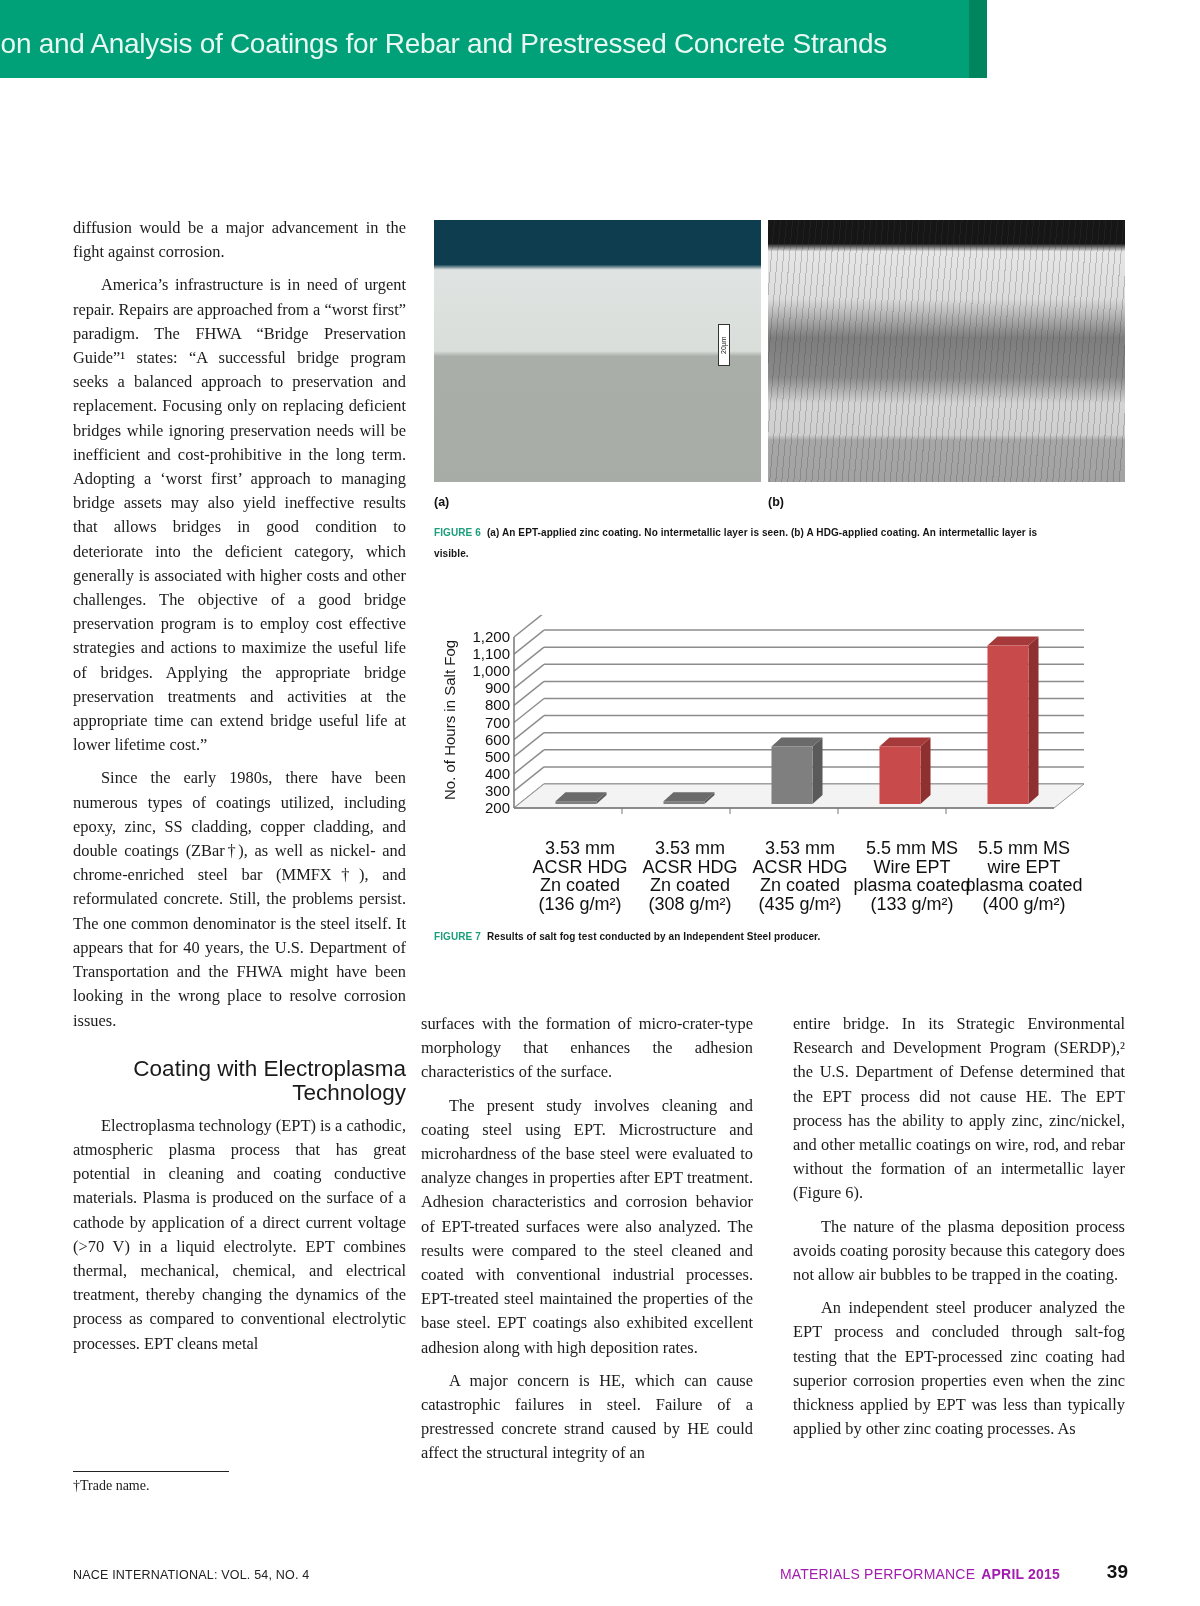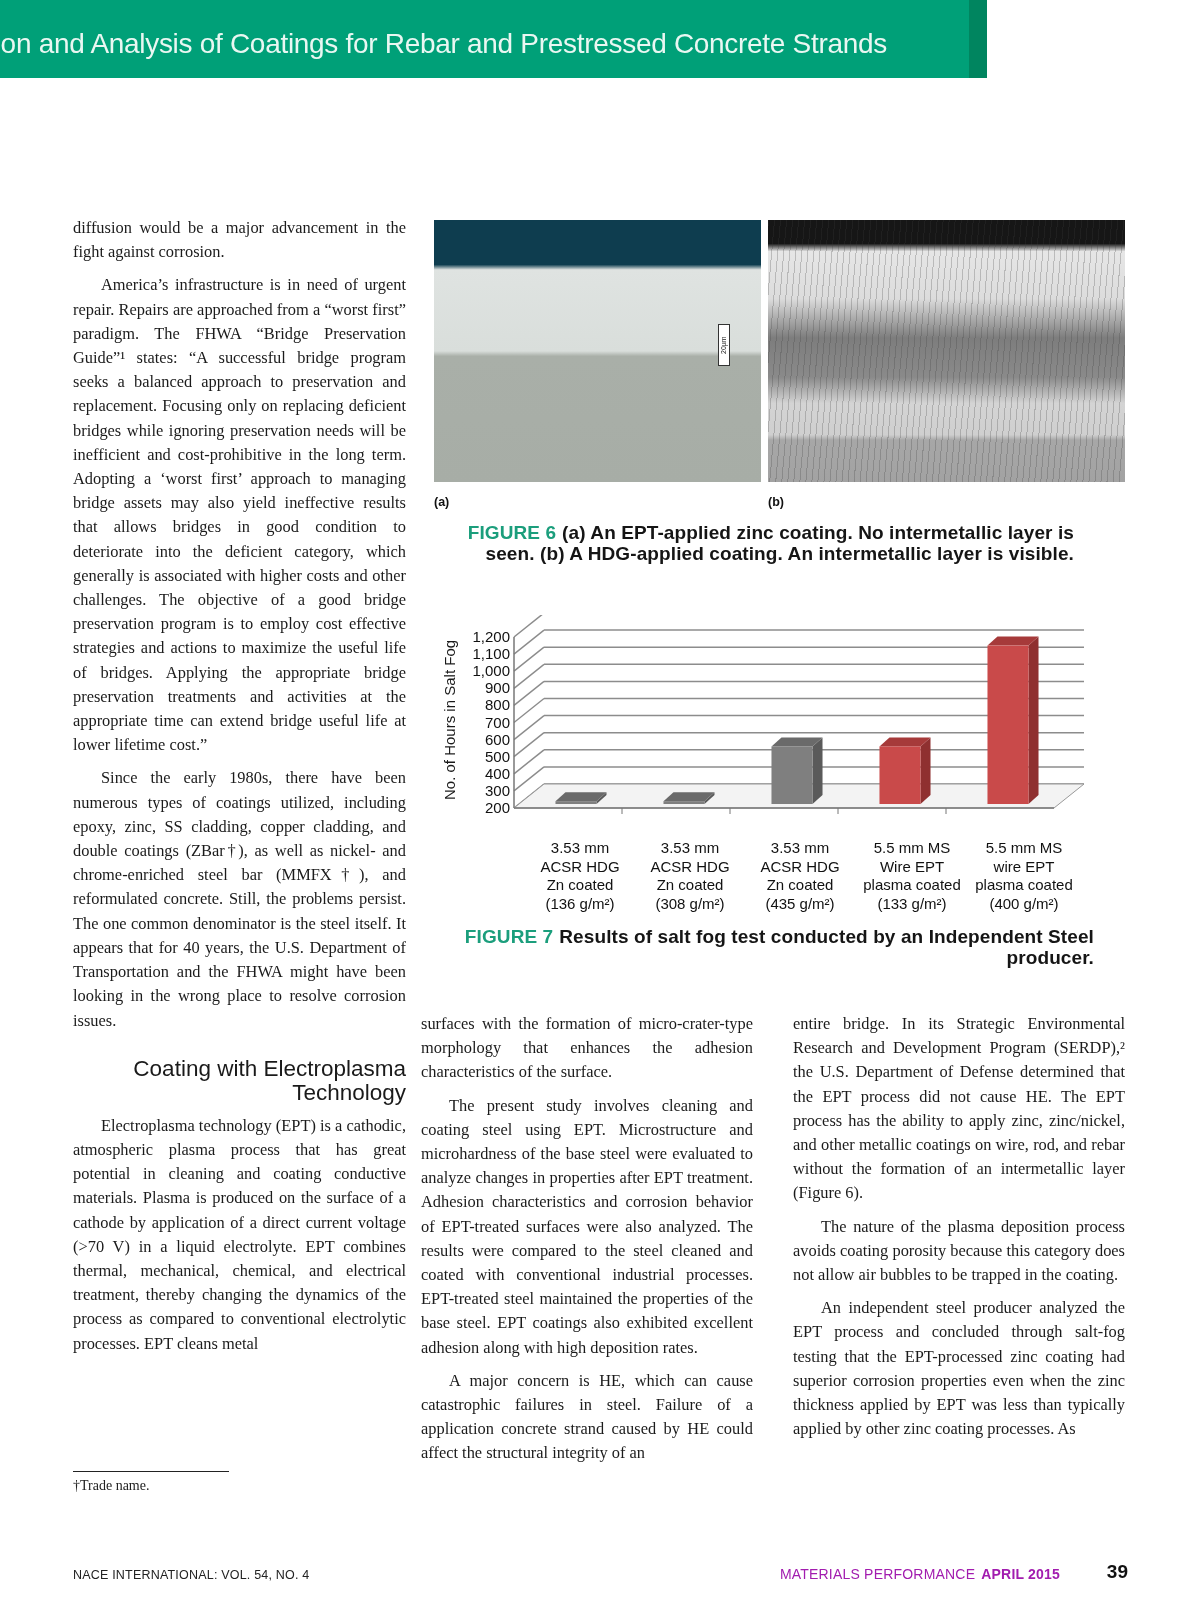--- a/index.html
+++ b/index.html
@@ -52,37 +52,37 @@
     position: absolute; left: 334px; top: 0; width: 357px; height: 262px;
     background:
       repeating-linear-gradient(95deg, rgba(60,60,60,0.25) 0 1px, transparent 1px 6px),
       linear-gradient(to bottom, #161616 0%, #161616 9%, #e6e6e6 12%, #dcdcdc 30%, #7d7d7d 45%, #8a8a8a 60%, #d4d4d4 70%, #cfcfcf 82%, #a7a7a7 84%, #a2a2a2 100%);
   }
   .sub-label {
     position: absolute; top: 275px; font-family: "Liberation Sans", sans-serif;
     font-weight: 700; font-size: 12.5px; color: #111;
   }
   .caption {
-    font-family: "Liberation Sans", sans-serif; font-size: 19px; line-height: 21px;
-    color: #151515; font-weight: 700; letter-spacing: 0.1px; text-align: right;
+    font-family: "Liberation Sans", sans-serif; font-size: 10px; line-height: 21px;
+    color: #151515; font-weight: 700; letter-spacing: 0.1px;
   }
   .caption .fig-label { color: #1b9e7c; font-weight: 700; margin-right: 6px; }
   #fig6-caption { position: absolute; left: 434px; top: 522px; width: 640px; }
   #fig7-caption { position: absolute; left: 434px; top: 926px; width: 660px; }
 
   .chart-wrap { position: absolute; left: 434px; top: 615px; width: 680px; height: 300px; }
   .chart-wrap svg { position: absolute; left: 0; top: 0; }
   .y-title {
     position: absolute; left: -4px; top: 735px; width: 170px; height: 18px;
     font-family: "Liberation Sans", sans-serif; font-size: 15px; font-weight: 400;
   }
   .ytick-label { font-family: "Liberation Sans", sans-serif; font-size: 15px; fill: #111; }
   .cat-label {
     position: absolute; top: 839px; width: 120px; text-align: center;
-    font-family: "Liberation Sans", sans-serif; font-size: 15px; line-height: 18.5px; color: #111;
+    font-family: "Liberation Sans", sans-serif; font-size: 18px; line-height: 18.5px; color: #111;
   }
   .cat-label span { display: block; }
 
   .footnote-rule { position: absolute; left: 73px; top: 1471px; width: 156px; border-top: 1px solid #222; }
   .footnote { position: absolute; left: 73px; top: 1478px; font-family: "Liberation Serif", serif; font-size: 14px; color: #222; }
 
   .footer-left {
     position: absolute; left: 73px; top: 1568px;
     font-family: "Liberation Sans", sans-serif; font-size: 12.5px; color: #222; letter-spacing: 0.2px;
   }
@@ -234,21 +234,21 @@
   </div>
 </div>
 
 <div class="caption" id="fig7-caption">
   <span class="fig-label">FIGURE 7</span><span>Results of salt fog test conducted by an Independent Steel producer.</span>
 </div>
 
 <div class="col" id="col2">
   <p>surfaces with the formation of micro-crater-type morphology that enhances the adhesion characteristics of the surface.</p>
   <p class="indent">The present study involves cleaning and coating steel using EPT. Microstructure and microhardness of the base steel were evaluated to analyze changes in properties after EPT treatment. Adhesion characteristics and corrosion behavior of EPT-treated surfaces were also analyzed. The results were compared to the steel cleaned and coated with conventional industrial processes. EPT-treated steel maintained the properties of the base steel. EPT coatings also exhibited excellent adhesion along with high deposition rates.</p>
-  <p class="indent">A major concern is HE, which can cause catastrophic failures in steel. Failure of a application concrete strand caused by HE could affect the structural integrity of an</p>
+  <p class="indent">A major concern is HE, which can cause catastrophic failures in steel. Failure of a prestressed concrete strand caused by HE could affect the structural integrity of an</p>
 </div>
 
 <div class="col" id="col3">
   <p>entire bridge.  In its Strategic Environmental Research and Development Program (SERDP),² the U.S. Department of Defense determined that the EPT process did not cause HE. The EPT process has the ability to apply zinc, zinc/nickel, and other metallic coatings on wire, rod, and rebar without the formation of an intermetallic layer (Figure 6).</p>
   <p class="indent">The nature of the plasma deposition process avoids coating porosity because this category does not allow air bubbles to be trapped in the coating.</p>
   <p class="indent">An independent steel producer analyzed the EPT process and concluded through salt-fog testing that the EPT-processed zinc coating had superior corrosion properties even when the zinc thickness applied by EPT was less than typically applied by other zinc coating processes. As</p>
 </div>
 
 <div class="footer-left">
   <span>NACE INTERNATIONAL:</span><span> VOL. 54, NO. 4</span>

